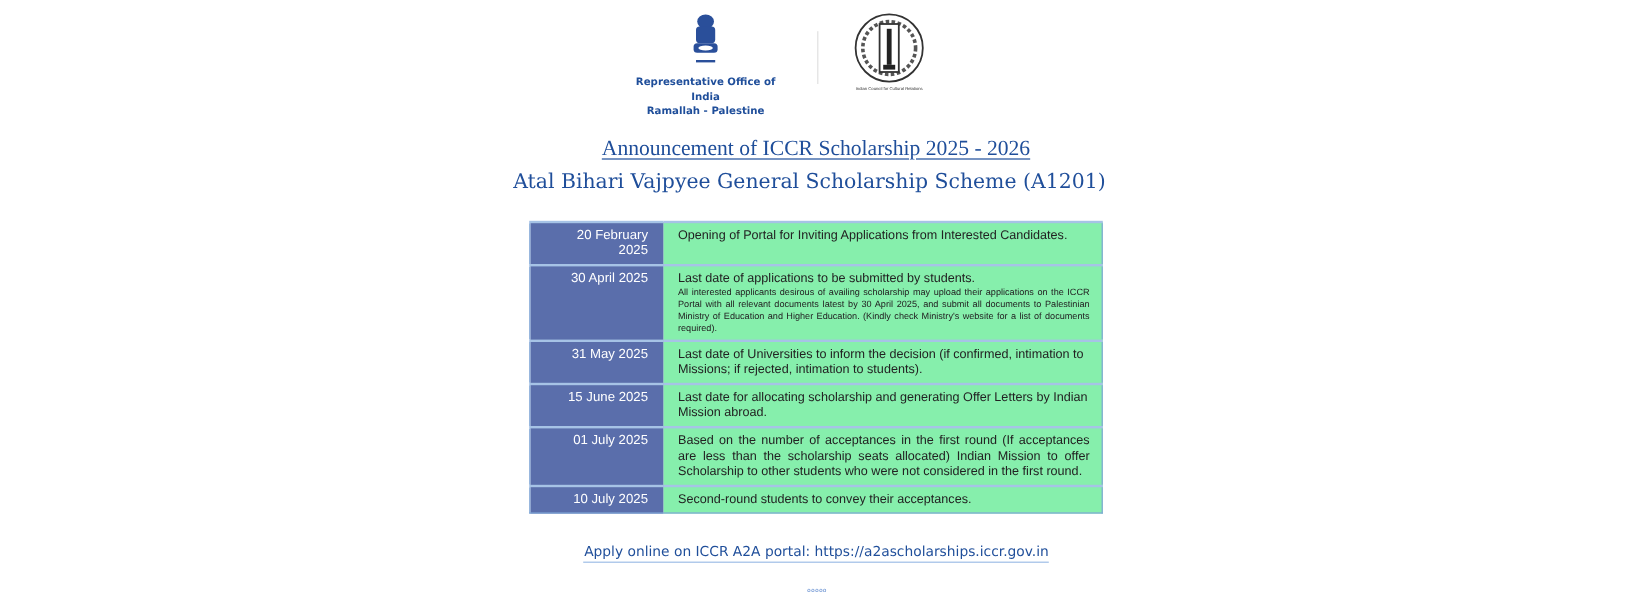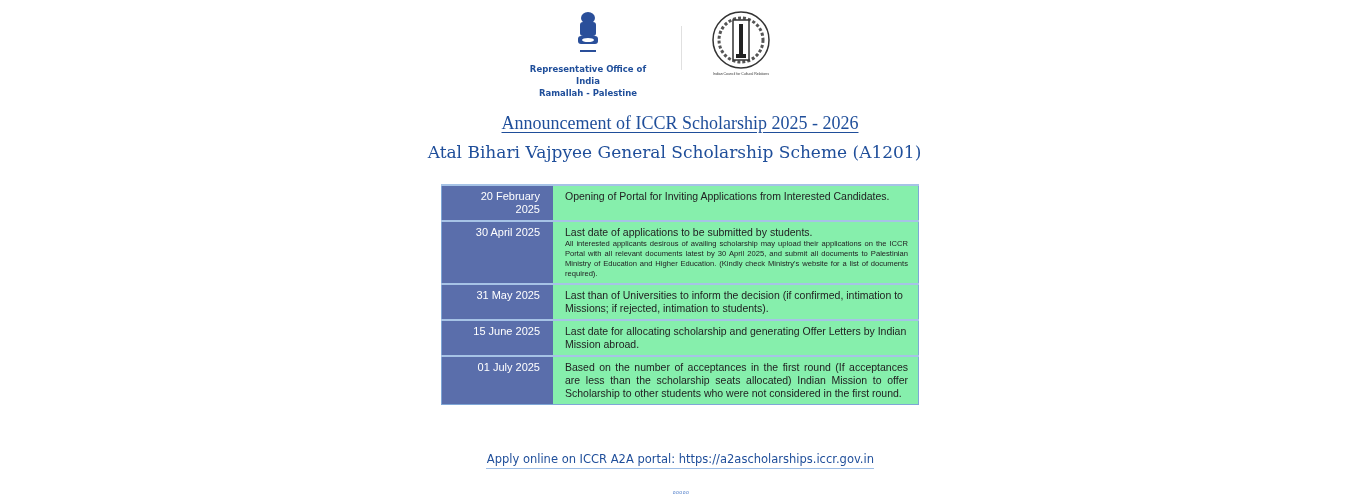--- a/index.html
+++ b/index.html
@@ -60,28 +60,32 @@
   </tr>
   <tr>
     <td class="date">30 April 2025</td>
     <td class="desc">
       <span>Last date of applications to be submitted by students.</span>
       <span class="note justify">All interested applicants desirous of availing scholarship may upload their applications on the ICCR Portal with all relevant documents latest by 30 April 2025, and submit all documents to Palestinian Ministry of Education and Higher Education. (Kindly check Ministry's website for a list of documents required).</span>
     </td>
   </tr>
   <tr>
     <td class="date">31 May 2025</td>
-    <td class="desc">Last than of Universities to inform the decision (if confirmed, intimation to Missions; if rejected, intimation to students).</td>
+    <td class="desc">Last date of Universities to inform the decision (if confirmed, intimation to Missions; if rejected, intimation to students).</td>
   </tr>
   <tr>
     <td class="date">15 June 2025</td>
     <td class="desc">Last date for allocating scholarship and generating Offer Letters by Indian Mission abroad.</td>
   </tr>
   <tr>
     <td class="date">01 July 2025</td>
     <td class="desc justify">Based on the number of acceptances in the first round (If acceptances are less than the scholarship seats allocated) Indian Mission to offer Scholarship to other students who were not considered in the first round.</td>
   </tr>
+  <tr>
+    <td class="date">10 July 2025</td>
+    <td class="desc">Second-round students to convey their acceptances.</td>
+  </tr>
 </tbody>
   </table>
 
 <div class="apply">Apply online on ICCR A2A portal: https://a2ascholarships.iccr.gov.in</div>
 <div class="apply-line"></div>
 <div class="footer-mark">ooooo</div>
 
 </body></html>

